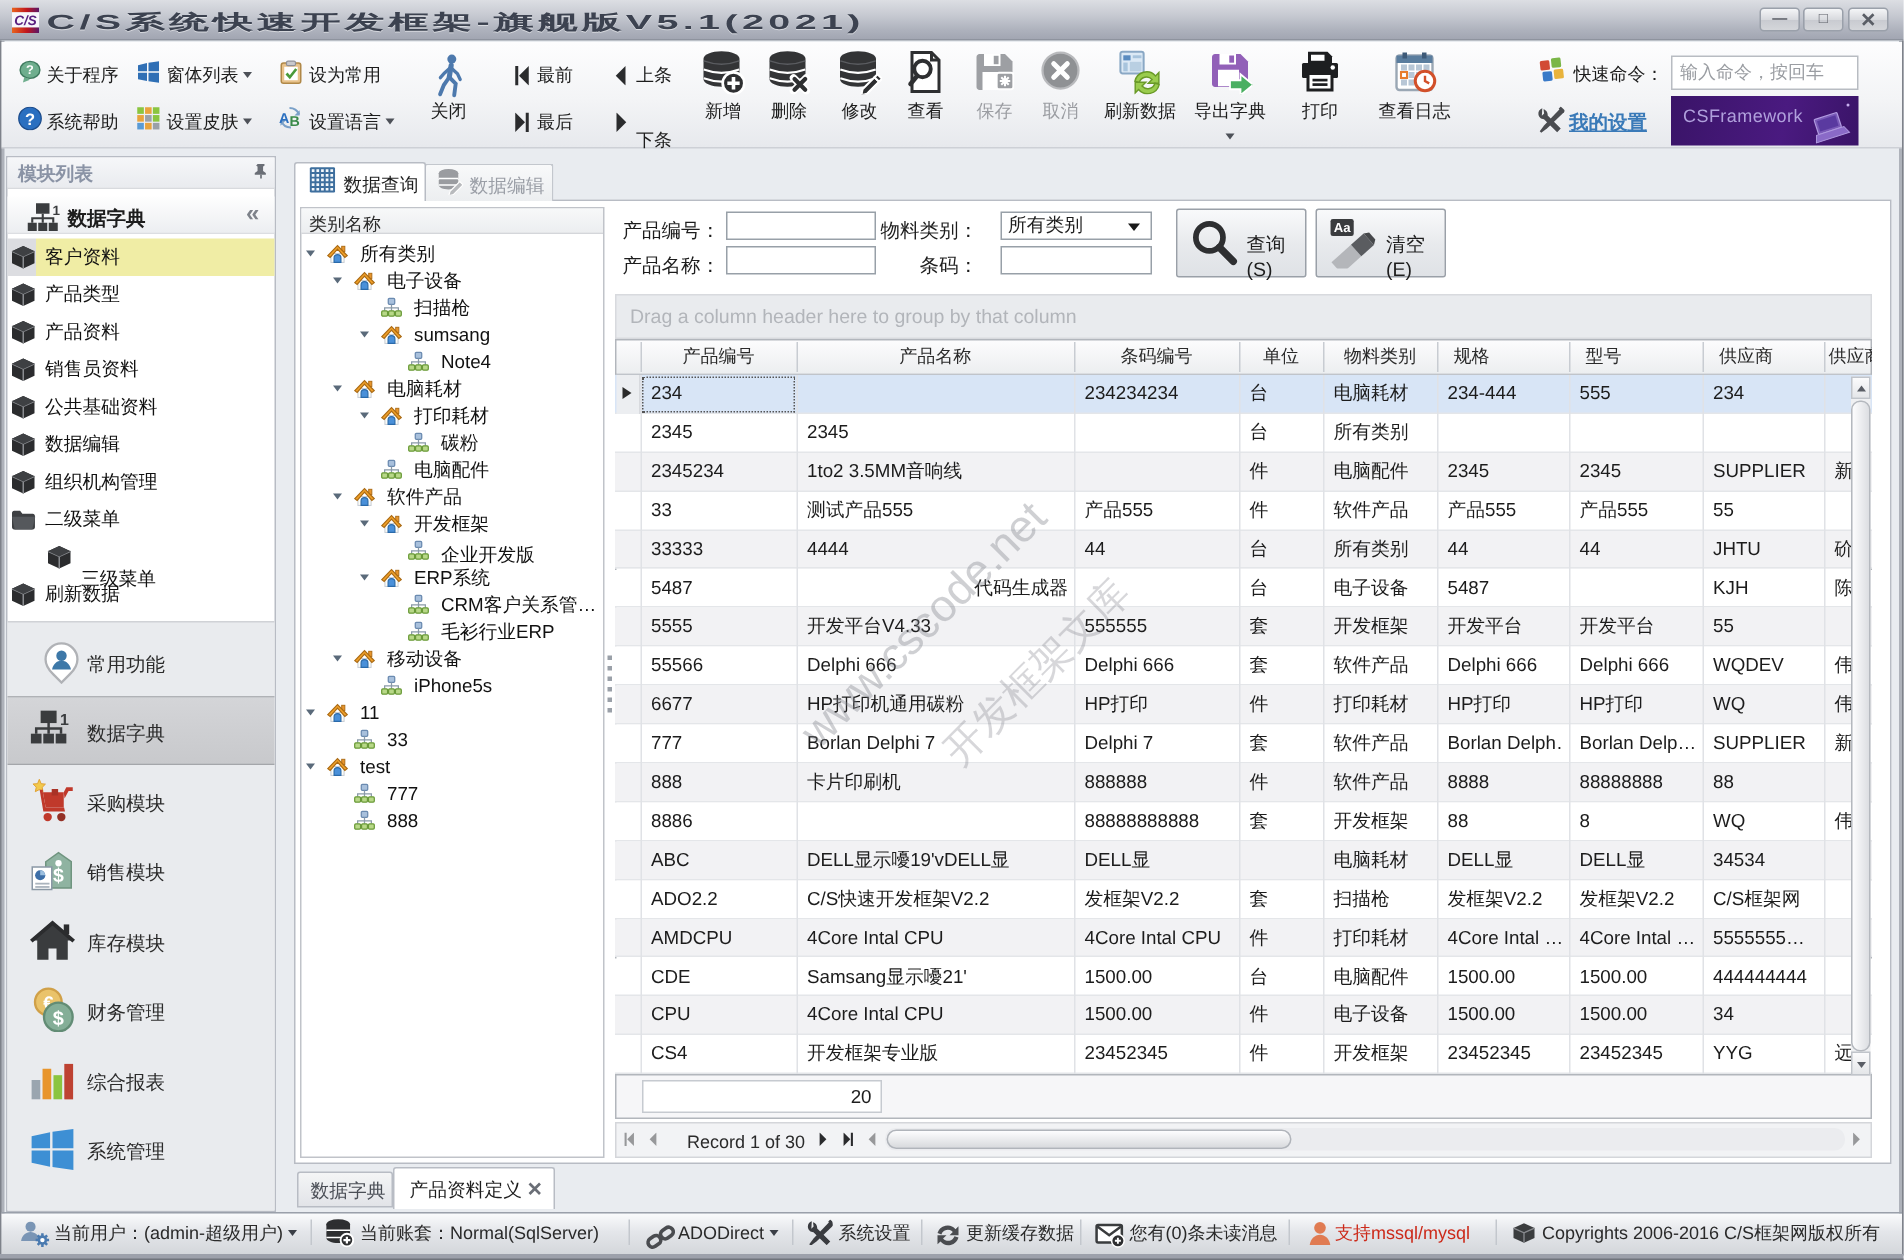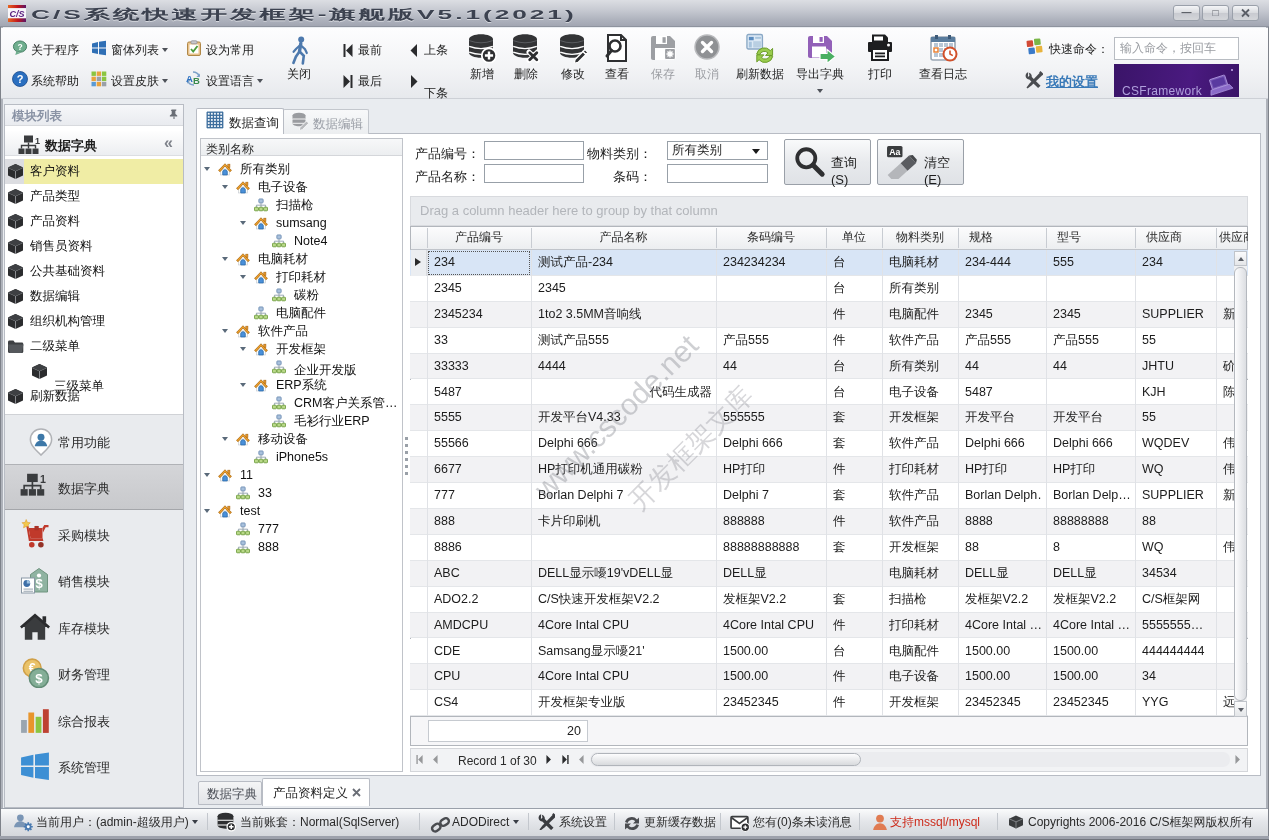--- a/index.html
+++ b/index.html
@@ -295,21 +295,21 @@
     <div class="ab" style="left:1114px;top:37px;width:125px;height:23px;background:#fff;border:1px solid #b8bcc2;line-height:21px;padding-left:5px;color:#9a9da2;font-size:12px;">输入命令，按回车</div>
     <div class="ab" style="left:1025px;top:71px;">
       <svg width="18" height="18" viewBox="0 0 18 18" style="">
         <path d="M3.2 1.2c-1.8.6-2.8 2.2-2.6 4 .2 1.9 1.8 3.3 3.7 3.3l8.8 8.6 2.4-2.4-8.7-8.7c.2-1.9-1-3.7-2.8-4.2l.4 2.9-1.5 1.4z" fill="#4a4c50"></path>
 <path d="M15.5 1l-11 11.5-3 4 1 1 4-3L18 3.5z" fill="#4a4c50" transform="translate(0,0)"></path>
 <path d="M14.8.8l3 2.8" stroke="#4a4c50" stroke-width="2"></path>
       </svg>
     </div>
     <div class="ab" style="left:1046px;top:73px;font-size:13px;font-weight:bold;color:#3a7ab8;text-decoration:underline;">我的设置</div>
     <div class="ab" style="left:1114px;top:64px;width:125px;height:33px;background:linear-gradient(100deg,#3a1468 0%,#4a1a80 60%,#3a1468 100%);">
-<div style="position:absolute;left:8px;top:20px;font-size:12px;color:#b0a0dc;letter-spacing:0.3px;">CSFramework</div>
+<div style="position:absolute;left:8px;top:6px;font-size:12px;color:#b0a0dc;letter-spacing:0.3px;">CSFramework</div>
 <svg width="36" height="33" viewBox="0 0 36 33" style="position:absolute;right:2px;top:0;">
 <g transform="translate(6,6) scale(0.8) rotate(-18 18 20)">
           <rect x="6" y="8" width="20" height="13" rx="1" fill="#7a5ab8" stroke="#b09ae0" stroke-width="1"></rect>
 <rect x="8" y="10" width="16" height="9" fill="#5a3aa0"></rect>
 <path d="M4 21h24l3 6H2z" fill="#8a6ac8" stroke="#b09ae0" stroke-width="0.8"></path>
         </g>
 <circle cx="31" cy="6" r="1" fill="#c8b0f0"></circle>
       </svg>
     </div>
     <div class="ab" style="left:4px;top:104px;width:180px;height:704px;background:#fff;border:1px solid #b8bcc4;"></div>
@@ -808,21 +808,20 @@
     <div class="hcell" style="left:1135px;top:227px;width:81px;height:22px;padding-left:11px;">供应商</div>
     <div class="ab" style="left:1135px;top:228px;width:1px;height:20px;background:#c8ccd2;"></div>
     <div class="hcell" style="left:1216px;top:227px;width:32px;height:22px;padding-left:3px;">供应商</div>
     <div class="ab" style="left:1216px;top:228px;width:1px;height:20px;background:#c8ccd2;"></div>
     <div class="ab" style="left:410px;top:250px;width:838px;height:466px;background:#fff;border-left:1px solid #b2b6bc;border-right:1px solid #b2b6bc;"></div>
     <div class="ab" style="left:410px;top:250.0px;width:838px;height:25.9px;background:#d8e5f6;border-bottom:1px solid #e4e6e9;"></div>
     <div class="ab" style="left:411px;top:250.0px;width:16px;height:25.9px;background:#eceef1;border-right:1px solid #d8dade;"></div>
     <div class="ab" style="left:415px;top:258.0px;width:0;height:0;border-top:4.5px solid transparent;border-bottom:4.5px solid transparent;border-left:6px solid #2a2a2a;"></div>
     <div class="ab" style="left:428px;top:250.5px;width:102px;height:24px;border:1px dotted #555;"></div>
     <div class="cell" style="left:427px;top:250.0px;width:100px;height:25.9px;">234</div>
-    <div class="cell" style="left:531px;top:250.0px;width:181px;height:25.9px;">测试产品-234</div>
     <div class="cell" style="left:716px;top:250.0px;width:106px;height:25.9px;">234234234</div>
     <div class="cell" style="left:826px;top:250.0px;width:52px;height:25.9px;">台</div>
     <div class="cell" style="left:882px;top:250.0px;width:72px;height:25.9px;">电脑耗材</div>
     <div class="cell" style="left:958px;top:250.0px;width:84px;height:25.9px;">234-444</div>
     <div class="cell" style="left:1046px;top:250.0px;width:85px;height:25.9px;">555</div>
     <div class="cell" style="left:1135px;top:250.0px;width:77px;height:25.9px;">234</div>
     <div class="cell" style="left:1216px;top:250.0px;width:28px;height:25.9px;"></div>
     <div class="ab" style="left:410px;top:275.9px;width:838px;height:25.9px;background:#ffffff;border-bottom:1px solid #e4e6e9;"></div>
     <div class="cell" style="left:427px;top:275.9px;width:100px;height:25.9px;">2345</div>
     <div class="cell" style="left:531px;top:275.9px;width:181px;height:25.9px;">2345</div>

